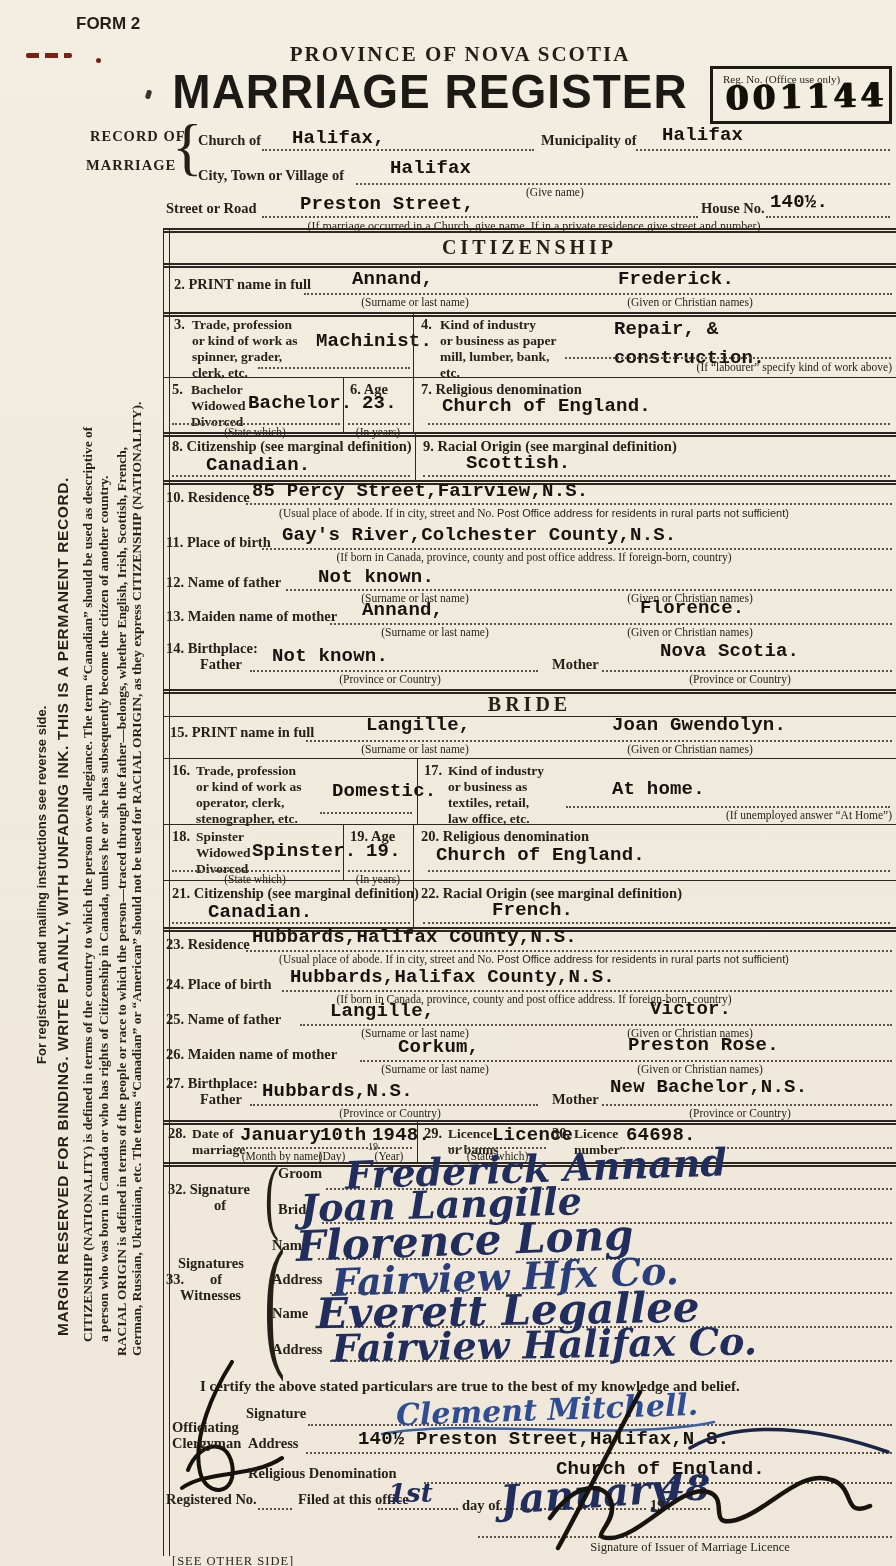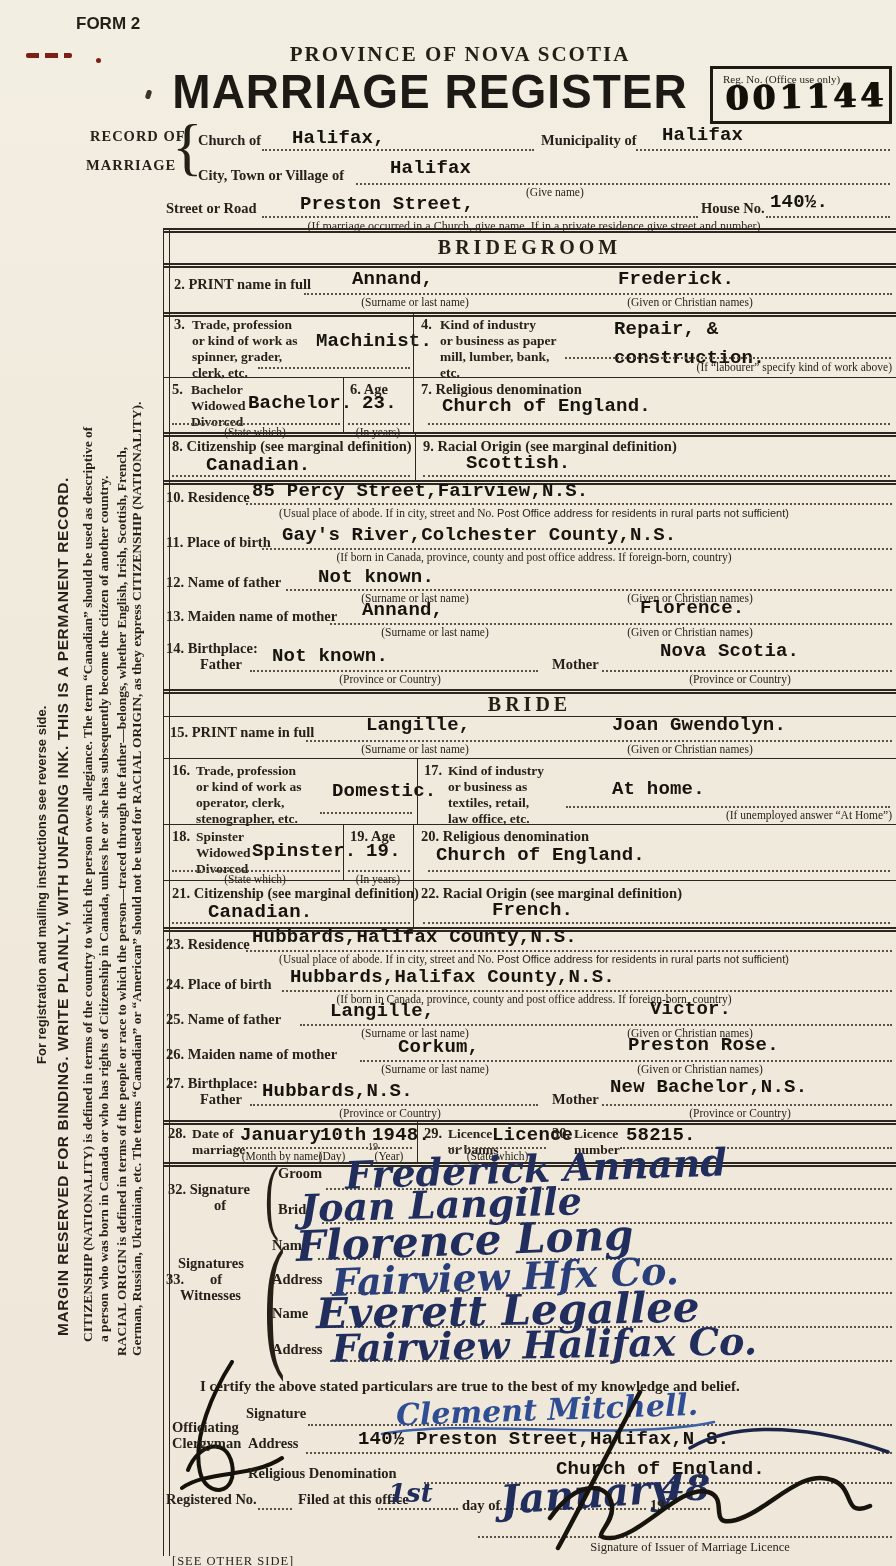--- a/index.html
+++ b/index.html
@@ -80,21 +80,21 @@
 <div class="abs typed" style="left:300px;top:193px">Preston Street,</div>
 <div class="abs lbl" style="left:701px;top:201px">House No.</div>
 <div class="abs dot" style="left:766px;top:216px;width:124px"></div>
 <div class="abs typed" style="left:770px;top:191px">140½.</div>
 <div class="abs cap ctr" style="left:175px;top:219px;width:718px;font-size:12px">(If marriage occurred in a Church, give name.   If in a private residence give street and number)</div>
 
 <div class="abs vr1" style="left:163px;top:228px;height:1328px"></div>
 <div class="abs vr1" style="left:169px;top:228px;height:1328px"></div>
 <div class="abs hr2" style="left:163px;top:228px;width:733px"></div>
 
-<div class="abs ctr sec-title" style="left:163px;top:236px;width:733px">BRIDEGROOM</div>
+<div class="abs ctr sec-title" style="left:163px;top:236px;width:733px">CITIZENSHIP</div>
 <div class="abs hr2" style="left:163px;top:263px;width:733px"></div>
 
 <div class="abs lbl" style="left:174px;top:277px">
   <span>2.</span>
   <span class="lbl-n">PRINT</span><span> name in full</span>
 </div>
 <div class="abs dot" style="left:304px;top:293px;width:588px"></div>
 <div class="abs typed" style="left:352px;top:268px">Annand,</div>
 <div class="abs typed" style="left:618px;top:268px">Frederick.</div>
 <div class="abs cap cap-c" style="left:310px;top:296px;width:210px">(Surname or last name)</div>
@@ -288,21 +288,21 @@
 <div class="abs vr1" style="left:417px;top:1120px;height:42px"></div>
 <div class="abs lbl" style="left:424px;top:1126px">29.</div>
 <div class="abs ml" style="left:448px;top:1126px">Licence
 or banns</div>
 <div class="abs typed" style="left:492px;top:1124px">Licence</div>
 <div class="abs dot" style="left:448px;top:1147px;width:98px"></div>
 <div class="abs cap cap-c" style="left:445px;top:1150px;width:105px">(State which)</div>
 <div class="abs lbl" style="left:552px;top:1126px">30.</div>
 <div class="abs ml" style="left:574px;top:1126px">Licence
 number</div>
-<div class="abs typed" style="left:626px;top:1124px">58215.</div>
+<div class="abs typed" style="left:626px;top:1124px">64698.</div>
 <div class="abs dot" style="left:620px;top:1147px;width:272px"></div>
 <div class="abs hr2" style="left:163px;top:1162px;width:733px"></div>
 
 <div class="abs lbl" style="left:168px;top:1182px"><span>32.</span> <span>Signature</span></div>
 <div class="abs lbl" style="left:214px;top:1198px">of</div>
 <div class="abs bigparen" style="left:258px;top:1154px;font-size:84px;line-height:84px;transform:scaleX(0.5)">(</div>
 <div class="abs lbl" style="left:278px;top:1166px">Groom</div>
 <div class="abs dot" style="left:326px;top:1188px;width:566px"></div>
 <div class="abs hand" style="left:345px;top:1146px;font-size:38px;transform:rotate(-2deg)">Frederick Annand</div>
 <div class="abs lbl" style="left:278px;top:1202px">Bride</div>

